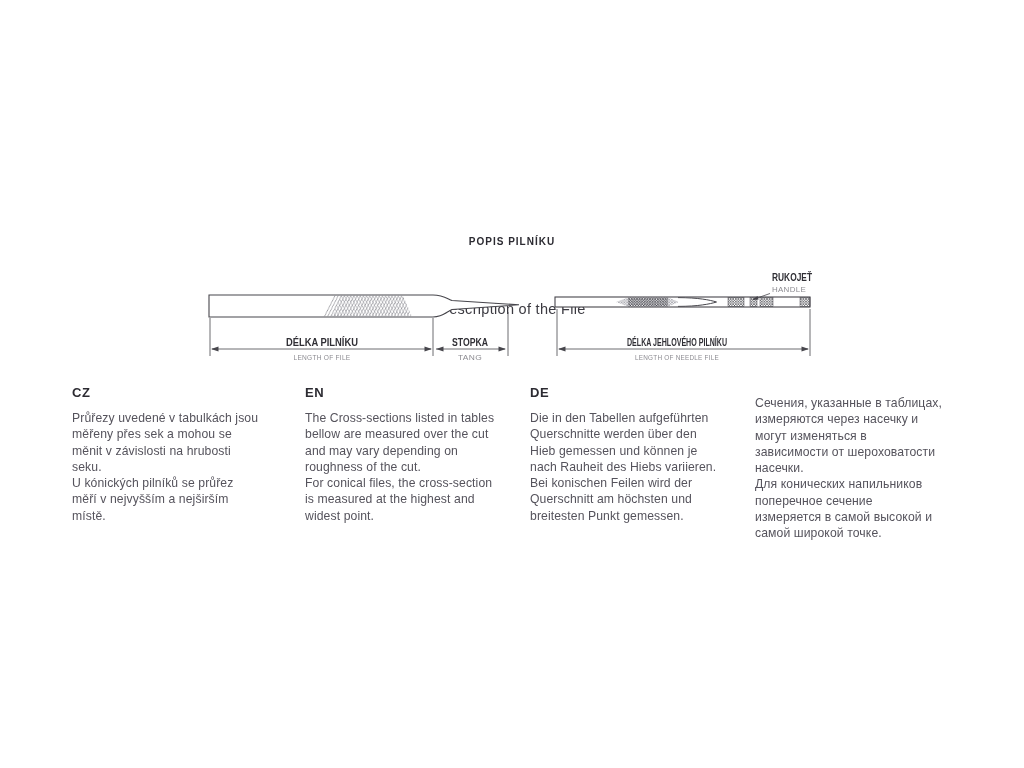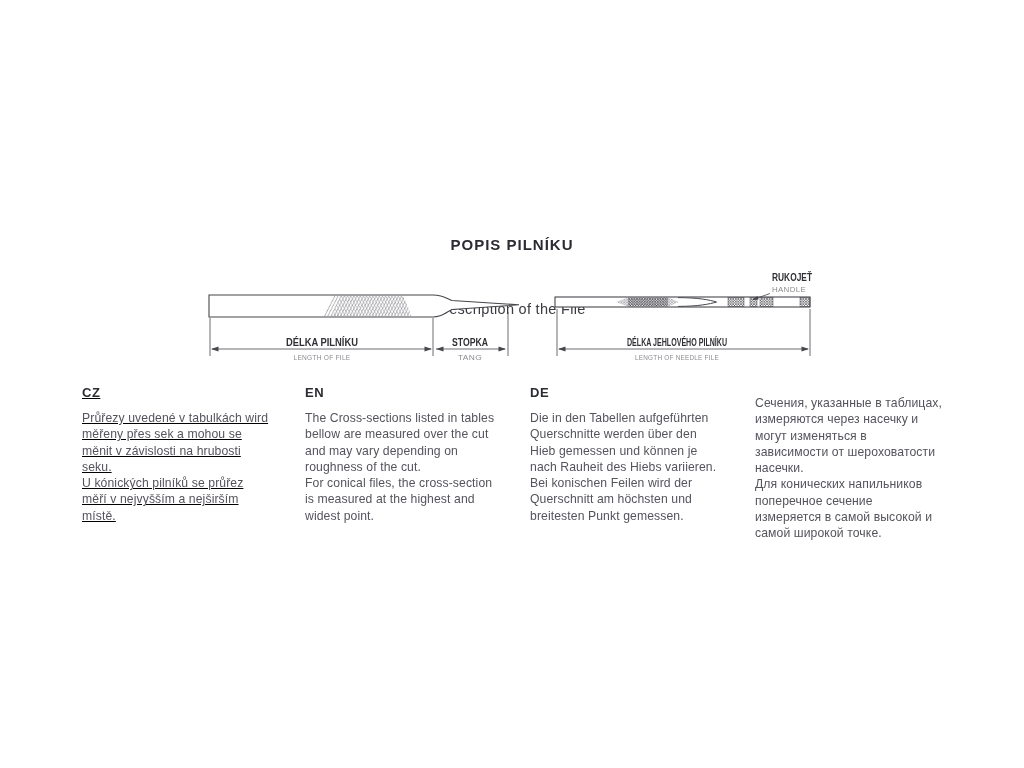--- a/index.html
+++ b/index.html
@@ -1,27 +1,27 @@
 <!DOCTYPE html>
 <html><head>
 <meta charset="utf-8">
 <style>
   html,body{margin:0;padding:0;background:#ffffff;}
   .page{position:relative;width:1024px;height:768px;background:#ffffff;overflow:hidden;
         font-family:"Liberation Sans", sans-serif;}
   .title-main{position:absolute;left:0;right:0;top:236px;text-align:center;
-        font-size:15px;font-weight:700;letter-spacing:1px;color:#2c2b32;margin:0;}
+        font-size:10px;font-weight:700;letter-spacing:1px;color:#2c2b32;margin:0;}
   .title-sub{position:absolute;left:0;right:0;top:255px;text-align:center;
         font-size:14.5px;font-weight:400;letter-spacing:.3px;color:#3b3a41;margin-top:46px;}
   .diagram-svg{position:absolute;left:0;top:260px;width:1024px;height:110px;}
   .lang-col{position:absolute;top:385px;width:220px;}
   .lang-col .lang-head{font-size:13px;font-weight:700;letter-spacing:.5px;color:#2c2b32;line-height:15px;}
   .lang-col .lang-text{margin-top:10px;font-size:12.2px;line-height:16.3px;color:#55535c;
         letter-spacing:.1px;white-space:pre;}
-  .col-cz{left:82px;text-decoration:underline;} .col-en{left:305px;} .col-de{left:530px;} .col-ru{left:755px;}
+  .col-cz{left:72px;} .col-en{left:305px;} .col-de{left:530px;} .col-ru{left:755px;}
   text{font-family:"Liberation Sans", sans-serif;}
   .dim-primary{font-size:10px;font-weight:700;fill:#2f2e34;}
   .dim-secondary{font-size:7.8px;fill:#8c8b91;letter-spacing:.3px;}
 </style>
 </head>
 <body>
 
 <div class="page">
 
   <h1 class="title-main">POPIS PILNÍKU</h1>
@@ -89,21 +89,21 @@
       <polygon points="558,349 565.5,346.6 565.5,351.4" fill="#47464c"></polygon>
       <polygon points="809,349 801.5,346.6 801.5,351.4" fill="#47464c"></polygon>
 
       <text class="dim-primary" x="677" y="345.5" text-anchor="middle" textLength="100" lengthAdjust="spacingAndGlyphs">DÉLKA JEHLOVÉHO PILNÍKU</text>
       <text class="dim-secondary" x="677" y="360" text-anchor="middle" textLength="84" lengthAdjust="spacingAndGlyphs">LENGTH OF NEEDLE FILE</text>
     </g>
   </svg>
 
   <div class="lang-col col-cz">
     <div class="lang-head">CZ</div>
-    <div class="lang-text">Průřezy uvedené v tabulkách wird
+    <div class="lang-text">Průřezy uvedené v tabulkách jsou
 měřeny přes sek a mohou se
 měnit v závislosti na hrubosti
 seku.
 U kónických pilníků se průřez
 měří v nejvyšším a nejširším
 místě.</div>
   </div>
   <div class="lang-col col-en">
     <div class="lang-head">EN</div>
     <div class="lang-text">The Cross-sections listed in tables

